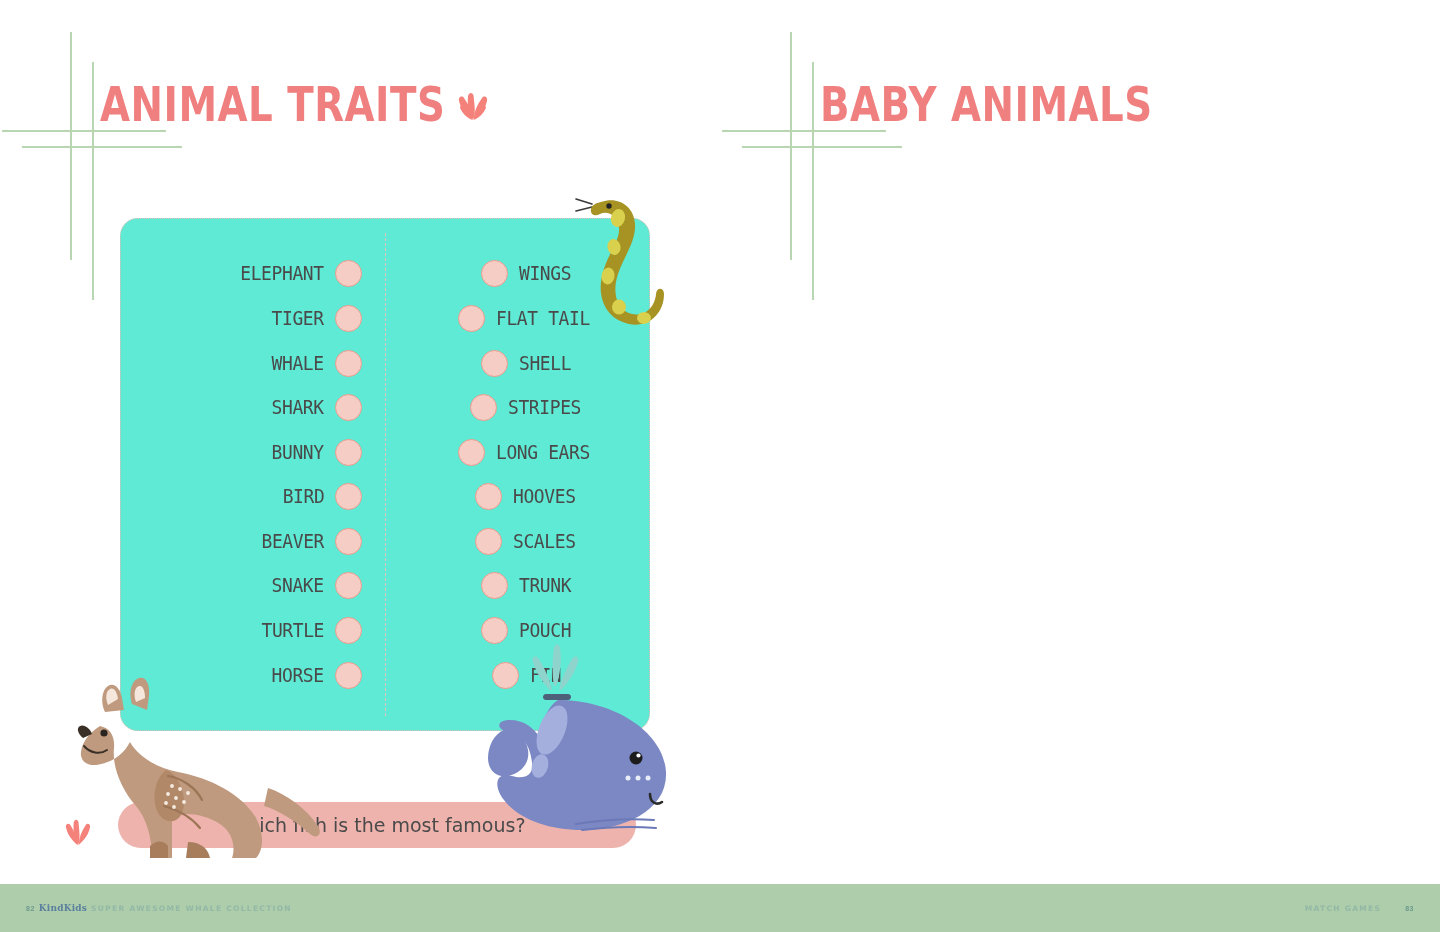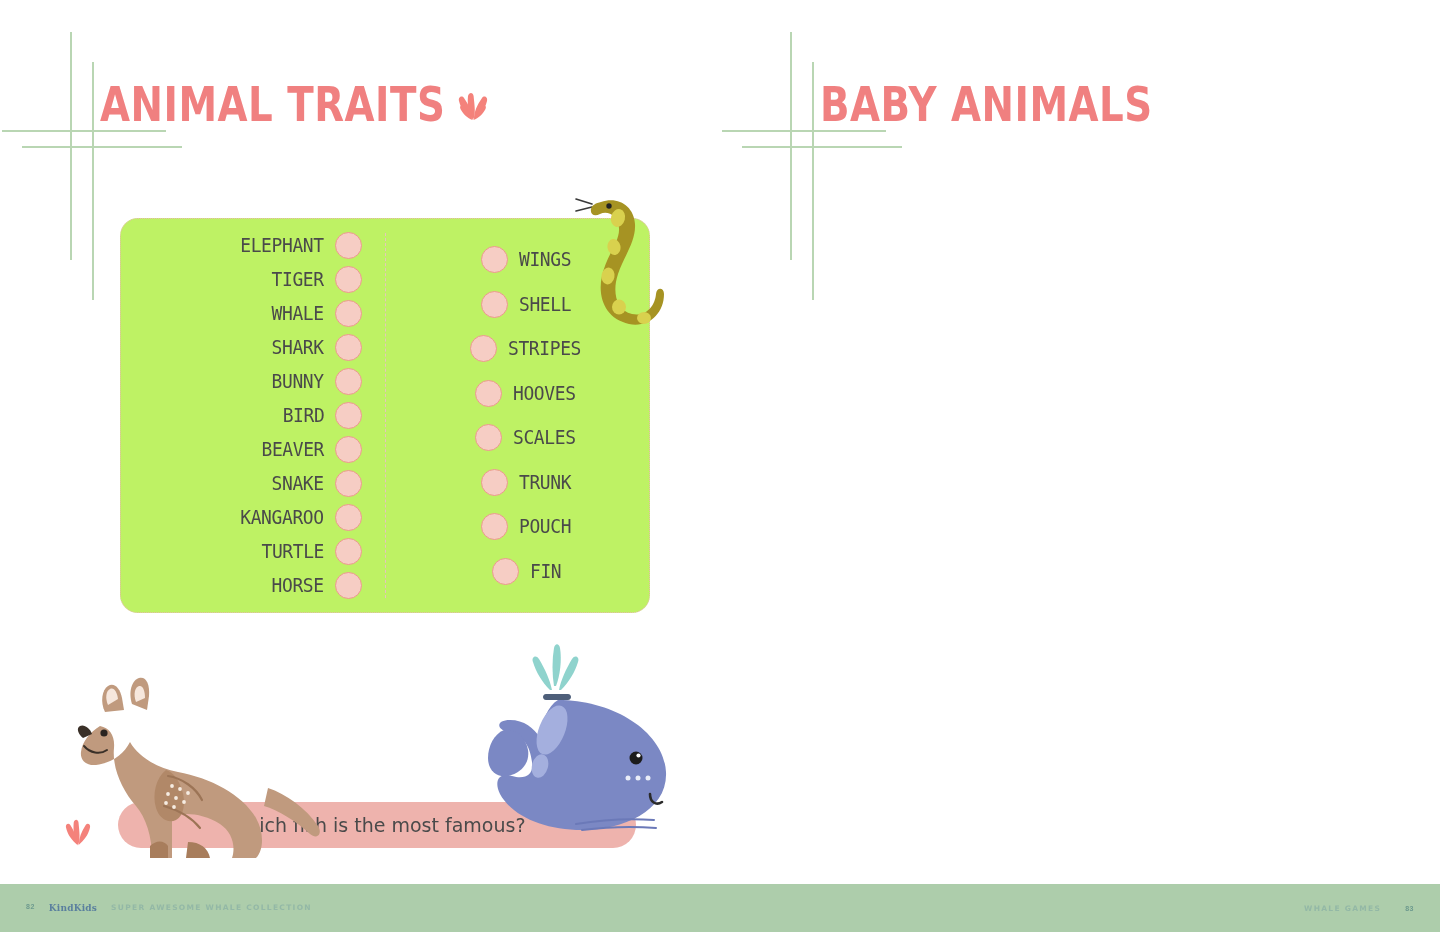--- a/index.html
+++ b/index.html
@@ -53,22 +53,22 @@
     line-height: 1.65;
     color: #2f2f2f;
     font-family: "Liberation Sans", sans-serif;
   }
   .page-left .intro { left: 122px; }
 
   
   .puzzle-panel {
     position: absolute;
     top: 218px;
-    height: 395px;
-    background: #bef264;
+    height: 513px;
+    background: #5eead4;
     border: 1.4px dotted #e8b9b0;
     border-radius: 18px;
     box-sizing: border-box;
   }
   .panel-left  { left: 120px; width: 530px; }
 
   .panel-divider {
     position: absolute;
     top: 14px; bottom: 14px;
     width: 0; border-left: 1.4px dashed #e6c4bd;
@@ -150,21 +150,21 @@
   .f-collection {
     font-family: "DejaVu Sans", sans-serif;
     font-size: 7.5px; font-weight: 700; color: #93b8a6;
     letter-spacing: 1.3px;
   }
   .f-section {
     font-family: "DejaVu Sans", sans-serif;
     font-size: 7.5px; font-weight: 700; color: #93b8a6;
     letter-spacing: 1.3px;
   }
-  .f-left  { position: absolute; left: 26px;  display: flex; align-items: flex-start; gap: 14px; }
+  .f-left  { position: absolute; left: 26px;  display: flex; align-items: center; gap: 4px; }
   .f-right { position: absolute; right: 26px; display: flex; align-items: center; gap: 24px; }
 
   
   .sprig { position: absolute; z-index: 5; }
 
   
   .illus { position: absolute; z-index: 7; pointer-events: none; }
 </style>
 </head>
 <body>
@@ -234,44 +234,48 @@
             </div>
           <div class="row">
               <span class="row-label">BEAVER</span>
               <span class="dot"></span>
             </div>
           <div class="row">
               <span class="row-label">SNAKE</span>
               <span class="dot"></span>
             </div>
           <div class="row">
-              <span class="row-label">KANGAROO</span>
-              <span class="dot"></span>
-            </div>
-          <div class="row">
               <span class="row-label">TURTLE</span>
               <span class="dot"></span>
             </div>
           <div class="row">
               <span class="row-label">HORSE</span>
               <span class="dot"></span>
             </div>
         </div>
         <div class="col col-b">
           <div class="row">
               <span class="dot"></span>
               <span class="row-label">WINGS</span>
             </div>
           <div class="row">
               <span class="dot"></span>
+              <span class="row-label">FLAT TAIL</span>
+            </div>
+          <div class="row">
+              <span class="dot"></span>
               <span class="row-label">SHELL</span>
             </div>
           <div class="row">
               <span class="dot"></span>
               <span class="row-label">STRIPES</span>
+            </div>
+          <div class="row">
+              <span class="dot"></span>
+              <span class="row-label">LONG EARS</span>
             </div>
           <div class="row">
               <span class="dot"></span>
               <span class="row-label">HOOVES</span>
             </div>
           <div class="row">
               <span class="dot"></span>
               <span class="row-label">SCALES</span>
             </div>
           <div class="row">
@@ -373,17 +377,17 @@
 </div>
 
 <div class="footer">
   <div class="footer-inner">
     <div class="f-left">
       <span class="f-pageno">82</span>
       <span class="f-brand">KindKids</span>
       <span class="f-collection">SUPER AWESOME WHALE COLLECTION</span>
     </div>
     <div class="f-right">
-      <span class="f-section">WHALE GAMES</span>
+      <span class="f-section">MATCH GAMES</span>
       <span class="f-pageno">83</span>
     </div>
   </div>
 </div>
 
 </body></html>

